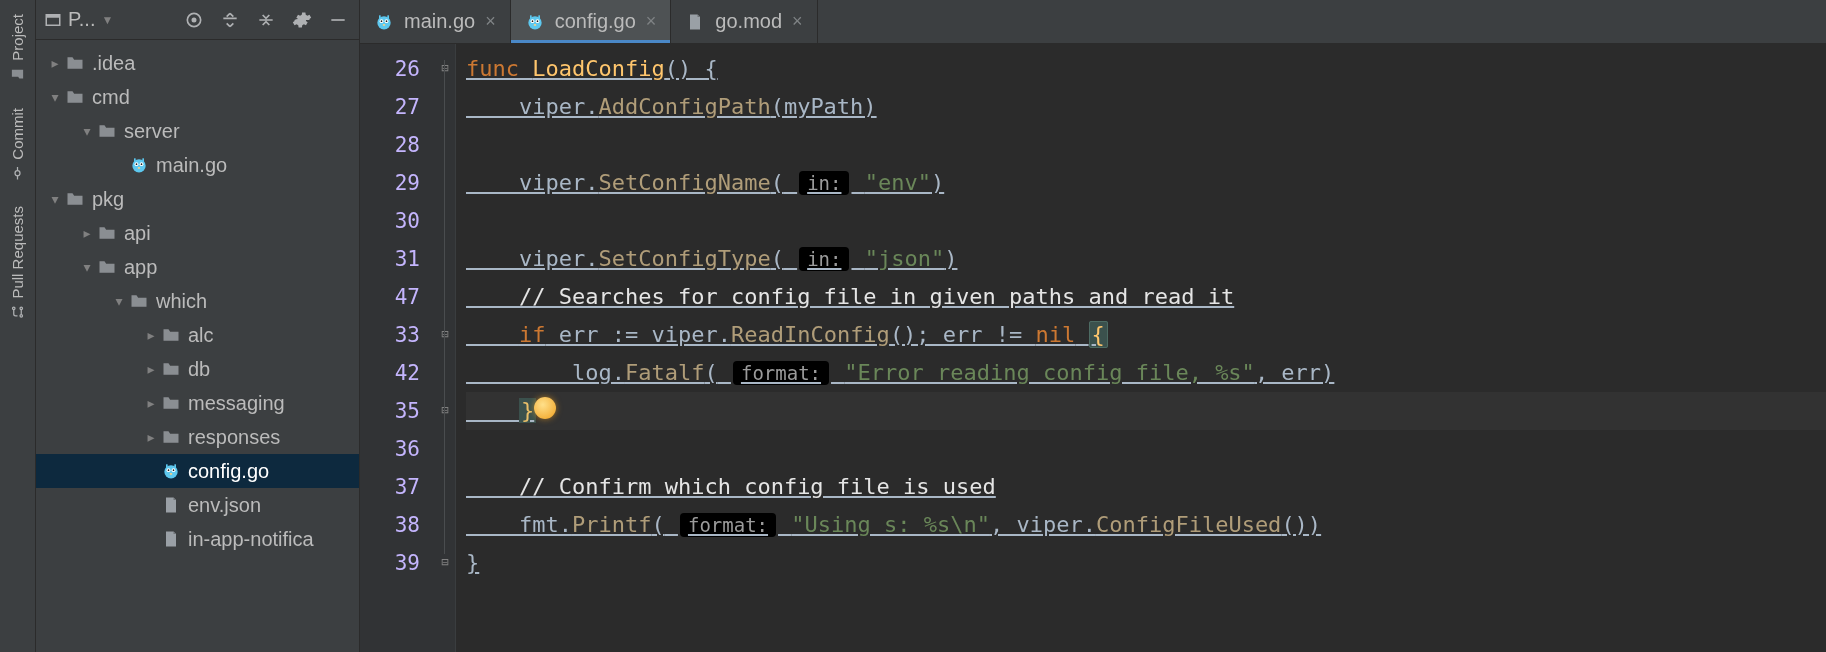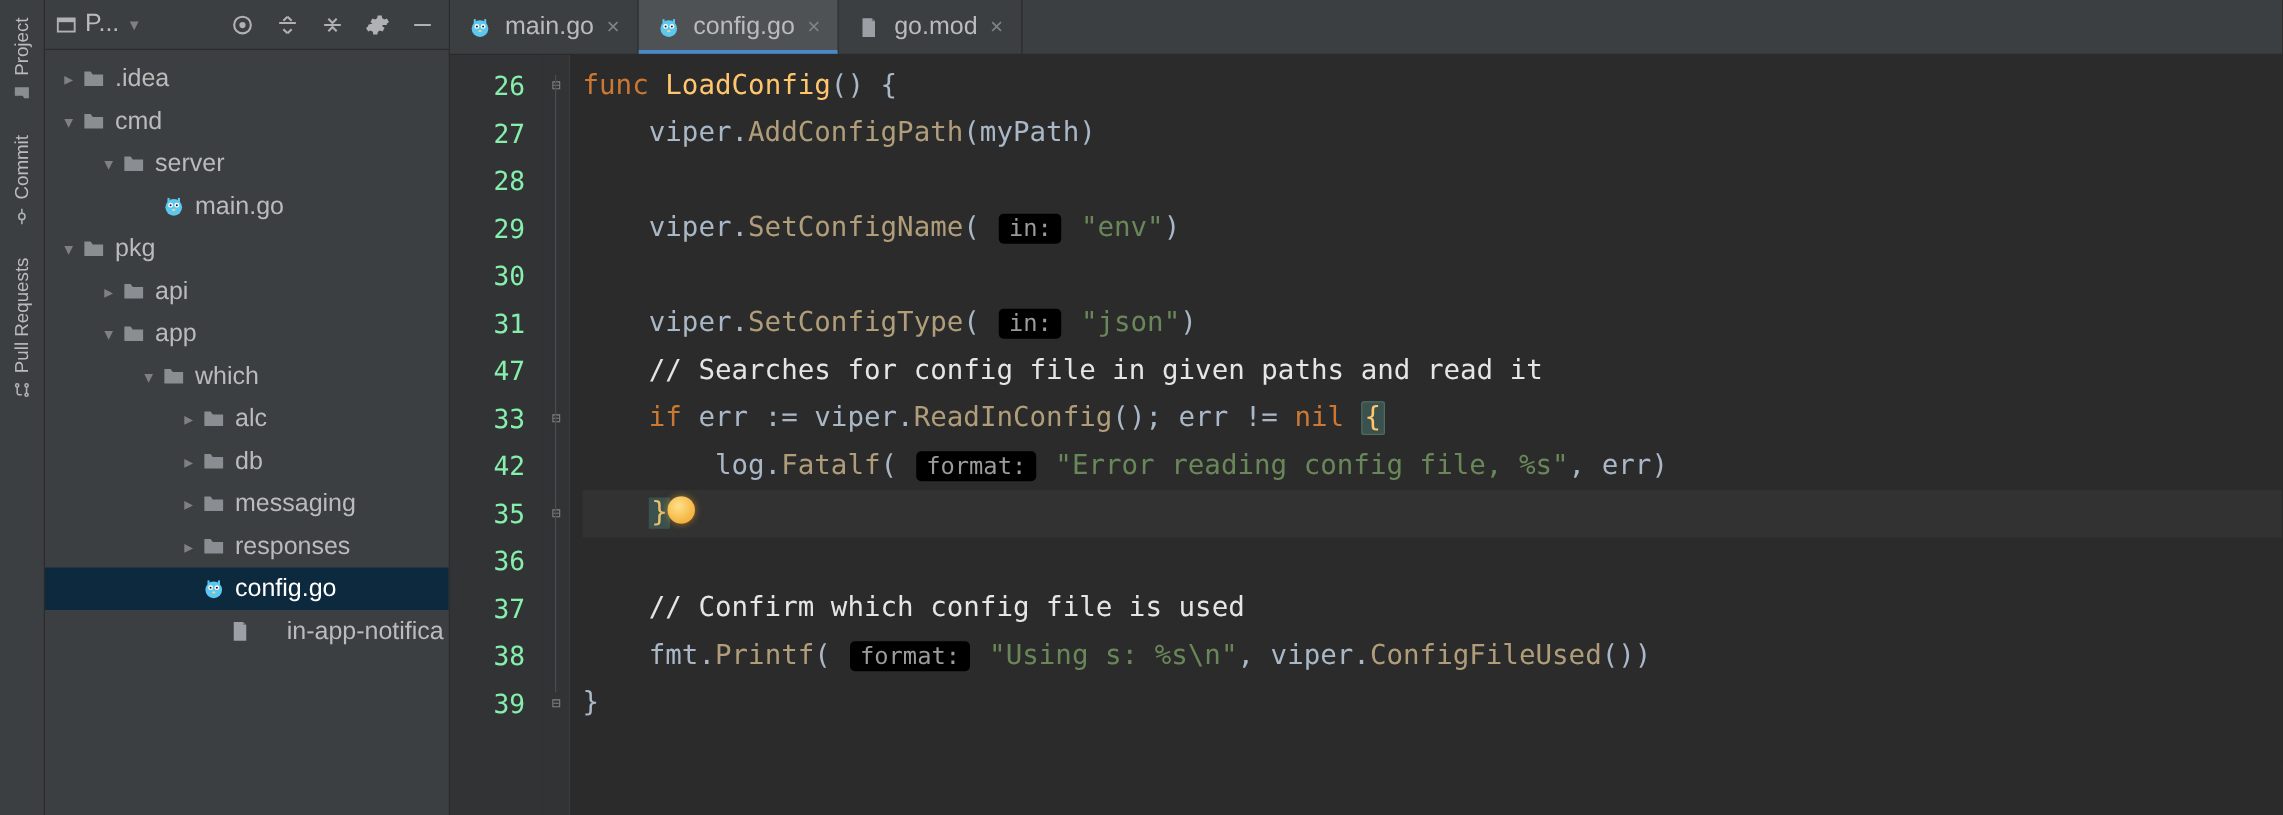--- a/index.html
+++ b/index.html
@@ -136,21 +136,21 @@
   .tab .close { color:#7f8385; font-size:18px; }
   .code-area {
     flex:1;
     display:flex;
     overflow:hidden;
   }
   .gutter {
     width: 74px;
     background: #313335;
     text-align: right;
-    color: #86efac;
+    color: #c4b5fd;
     font-size: 21px;
     padding: 6px 14px 0 0;
     line-height: 38px;
     user-select: none;
     position: relative;
   }
   .gutter .ln { height:38px; }
   .fold-col {
     width: 22px;
     background: #313335;
@@ -174,21 +174,21 @@
     background:#4a4d4f;
   }
   .code {
     flex:1;
     padding: 6px 0 0 10px;
     font-size: 22px;
     line-height: 38px;
     white-space: pre;
     position: relative;
   }
-  .code .row { height:38px; position:relative; }
+  .code .row { height:38px; position:relative;text-decoration:underline; }
   .code .row.caret-line { background: #323232; }
   .kw { color:#cc7832; }
   .fn { color:#ffc66d; }
   .id { color:#a9b7c6; }
   .call { color:#b09d79;margin-top:16px; }
   .str { color:#6a8759; }
   .cmt { color:#e5e5e5; }
   .param-hint {
     background:#000000;
     color:#9b9b9b;
@@ -416,21 +416,31 @@
             <circle cx="15" cy="11" r="2.3" fill="#fff"></circle>
             <circle cx="9" cy="11" r="1" fill="#222"></circle>
             <circle cx="15" cy="11" r="1" fill="#222"></circle>
             <ellipse cx="12" cy="15.5" rx="1.6" ry="1.1" fill="#f6d28b"></ellipse>
             <rect x="6" y="4" width="2" height="4" fill="#5dc8ef"></rect>
             <rect x="16" y="4" width="2" height="4" fill="#5dc8ef"></rect>
           </svg>
         </span>
         <span>config.go</span>
       </div>
-      <div class="tree-row" style="padding-left: 106px; justify-content: space-between;">
+      <div class="tree-row" style="padding-left: 106px;">
+        <span class="arrow hidden">▸</span>
+        <span class="node-icon">
+          <svg width="20" height="20" viewBox="0 0 24 24">
+            <path fill="#9aa0a6" d="M6 3h9l3 3v15H6z"></path>
+            <path fill="#6f7377" d="M15 3v3h3"></path>
+          </svg>
+        </span>
+        <span>env.json</span>
+      </div>
+      <div class="tree-row" style="padding-left: 106px;">
         <span class="arrow hidden">▸</span>
         <span class="node-icon">
           <svg width="20" height="20" viewBox="0 0 24 24">
             <path fill="#9aa0a6" d="M6 3h9l3 3v15H6z"></path>
             <path fill="#6f7377" d="M15 3v3h3"></path>
           </svg>
         </span>
         <span>in-app-notifica</span>
       </div>
     </div>

